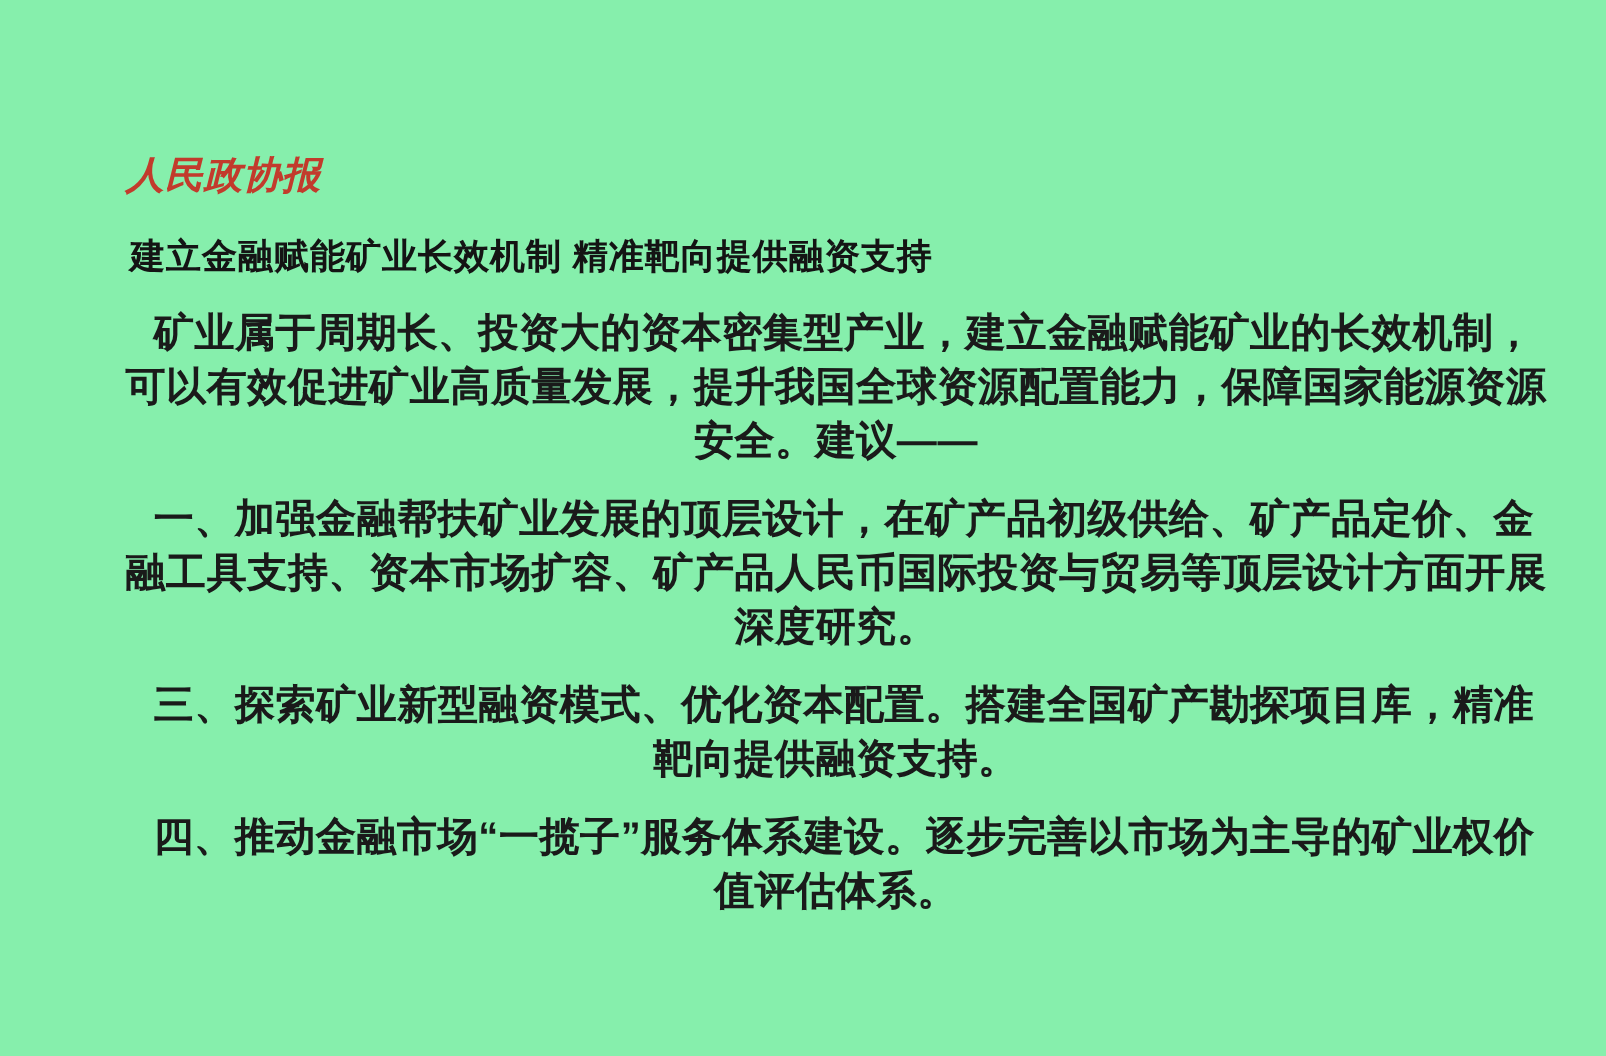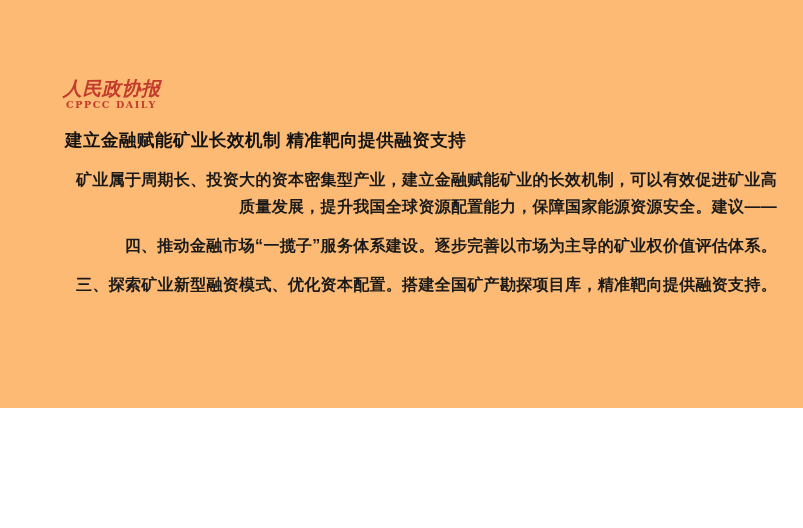--- a/index.html
+++ b/index.html
@@ -4,22 +4,22 @@
 <style>
   * { margin: 0; padding: 0; box-sizing: border-box; }
   html, body { background: #ffffff; }
   body {
     font-family: "Liberation Sans", sans-serif;
     -webkit-font-smoothing: antialiased;
   }
   .page {
     position: relative;
     width: 803px;
-    height: 408px;
-    background: #fdba74;
+    height: 528px;
+    background: #86efac;
     overflow: hidden;
   }
   .content {
     padding: 78px 26px 0 59px; 
     width: 100%;
   }
   
   .masthead { margin-left: 4px; }
   .logo-text {
     font-family: "DejaVu Serif", serif;
@@ -62,44 +62,44 @@
     margin-left: 6px;
     font-size: 17.5px;
     line-height: 18px;
     font-weight: 700;
     color: #141414;
     letter-spacing: 0.5px;
   }
   
   .article-body { margin-top: 17px; }
   .article-body p {
-    font-size: 16px;
+    font-size: 20px;
     line-height: 27px;
     font-weight: 600;
     color: #1a1a1a;
     text-indent: 8px;
     margin: 0 0 12px 0;
     letter-spacing: 0.3px;
-    text-align: right;
+    text-align: center;
   }
 </style>
 </head>
 <body>
 
 <div class="page">
   <div class="content">
 
     <div class="masthead">
       <div class="logo-text">人民政协报</div>
-      <div class="logo-subtext">CPPCC DAILY</div>
     </div>
 
 
     <div class="article-title">建立金融赋能矿业长效机制 精准靶向提供融资支持</div>
 
     <div class="article-body">
       <p>矿业属于周期长、投资大的资本密集型产业，建立金融赋能矿业的长效机制，可以有效促进矿业高质量发展，提升我国全球资源配置能力，保障国家能源资源安全。建议——</p>
+      <p>一、加强金融帮扶矿业发展的顶层设计，在矿产品初级供给、矿产品定价、金融工具支持、资本市场扩容、矿产品人民币国际投资与贸易等顶层设计方面开展深度研究。</p>
+      <p>三、探索矿业新型融资模式、优化资本配置。搭建全国矿产勘探项目库，精准靶向提供融资支持。</p>
       <p>四、推动金融市场“一揽子”服务体系建设。逐步完善以市场为主导的矿业权价值评估体系。</p>
-      <p>三、探索矿业新型融资模式、优化资本配置。搭建全国矿产勘探项目库，精准靶向提供融资支持。</p>
     </div>
 
   </div>
 </div>
 
 </body></html>

